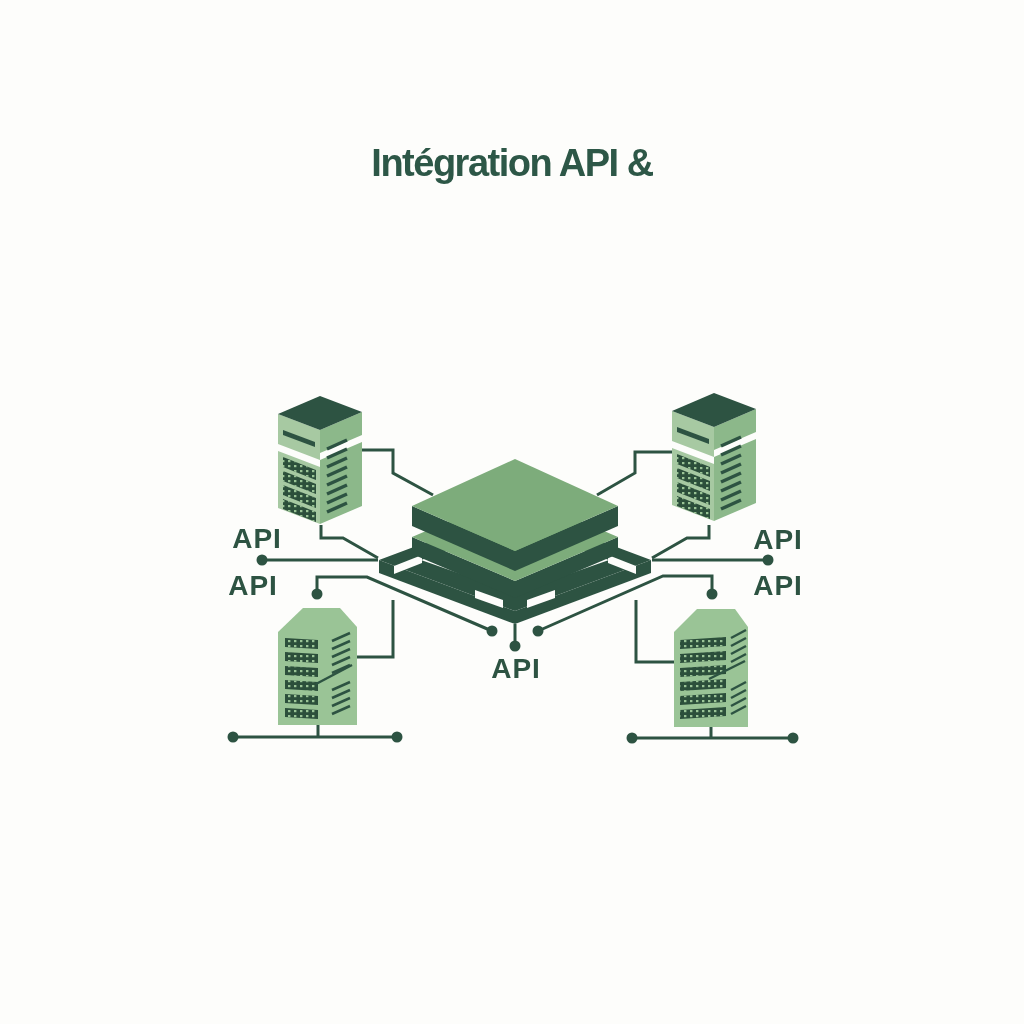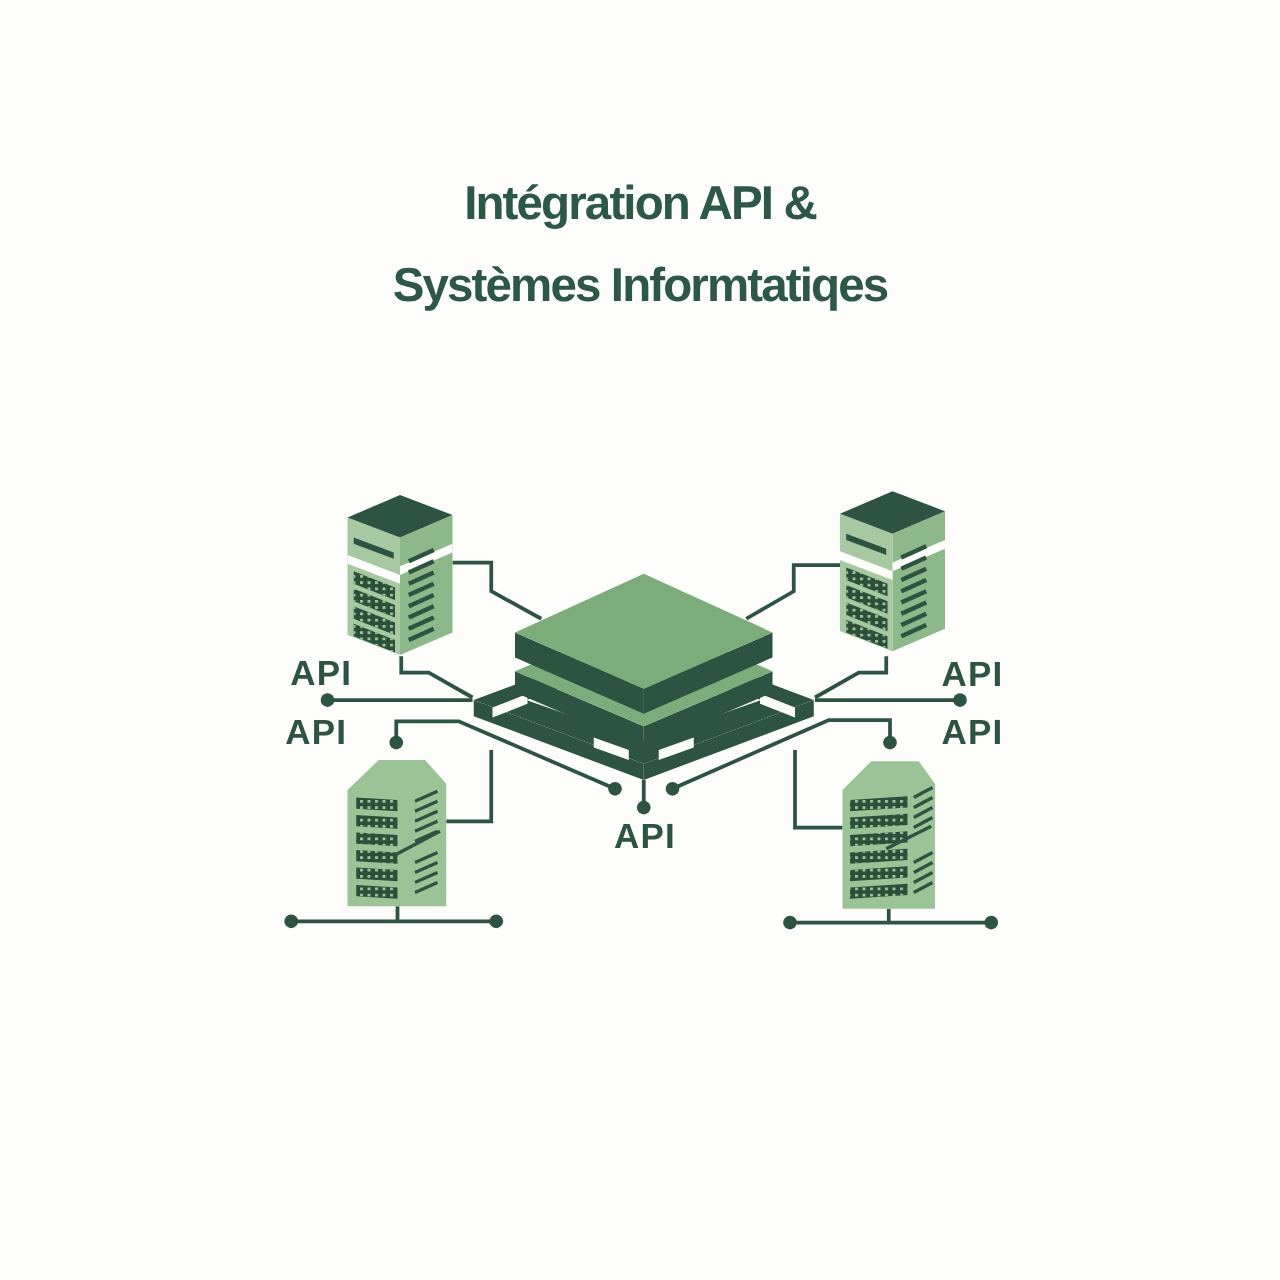--- a/index.html
+++ b/index.html
@@ -41,21 +41,20 @@
     letter-spacing:1px;
   }
 </style>
 </head>
 <body>
 
 <div class="canvas">
 
   <div class="title">
     <div>Intégration API &amp;</div>
-    <div>Systèmes Informtatiqes</div>
   </div>
 
   <svg class="diagram-svg" viewBox="0 0 1024 1024">
     <defs>
       <pattern id="dotpat" width="6" height="5" patternUnits="userSpaceOnUse">
         <rect x="0" y="0" width="2.4" height="2.2" style="fill:var(--c-panel_dot,#9ac496)"></rect>
       </pattern>
 
       <g id="tower3d">
         <polygon class="front" points="278,414 320,430 320,524 278,508"></polygon>

